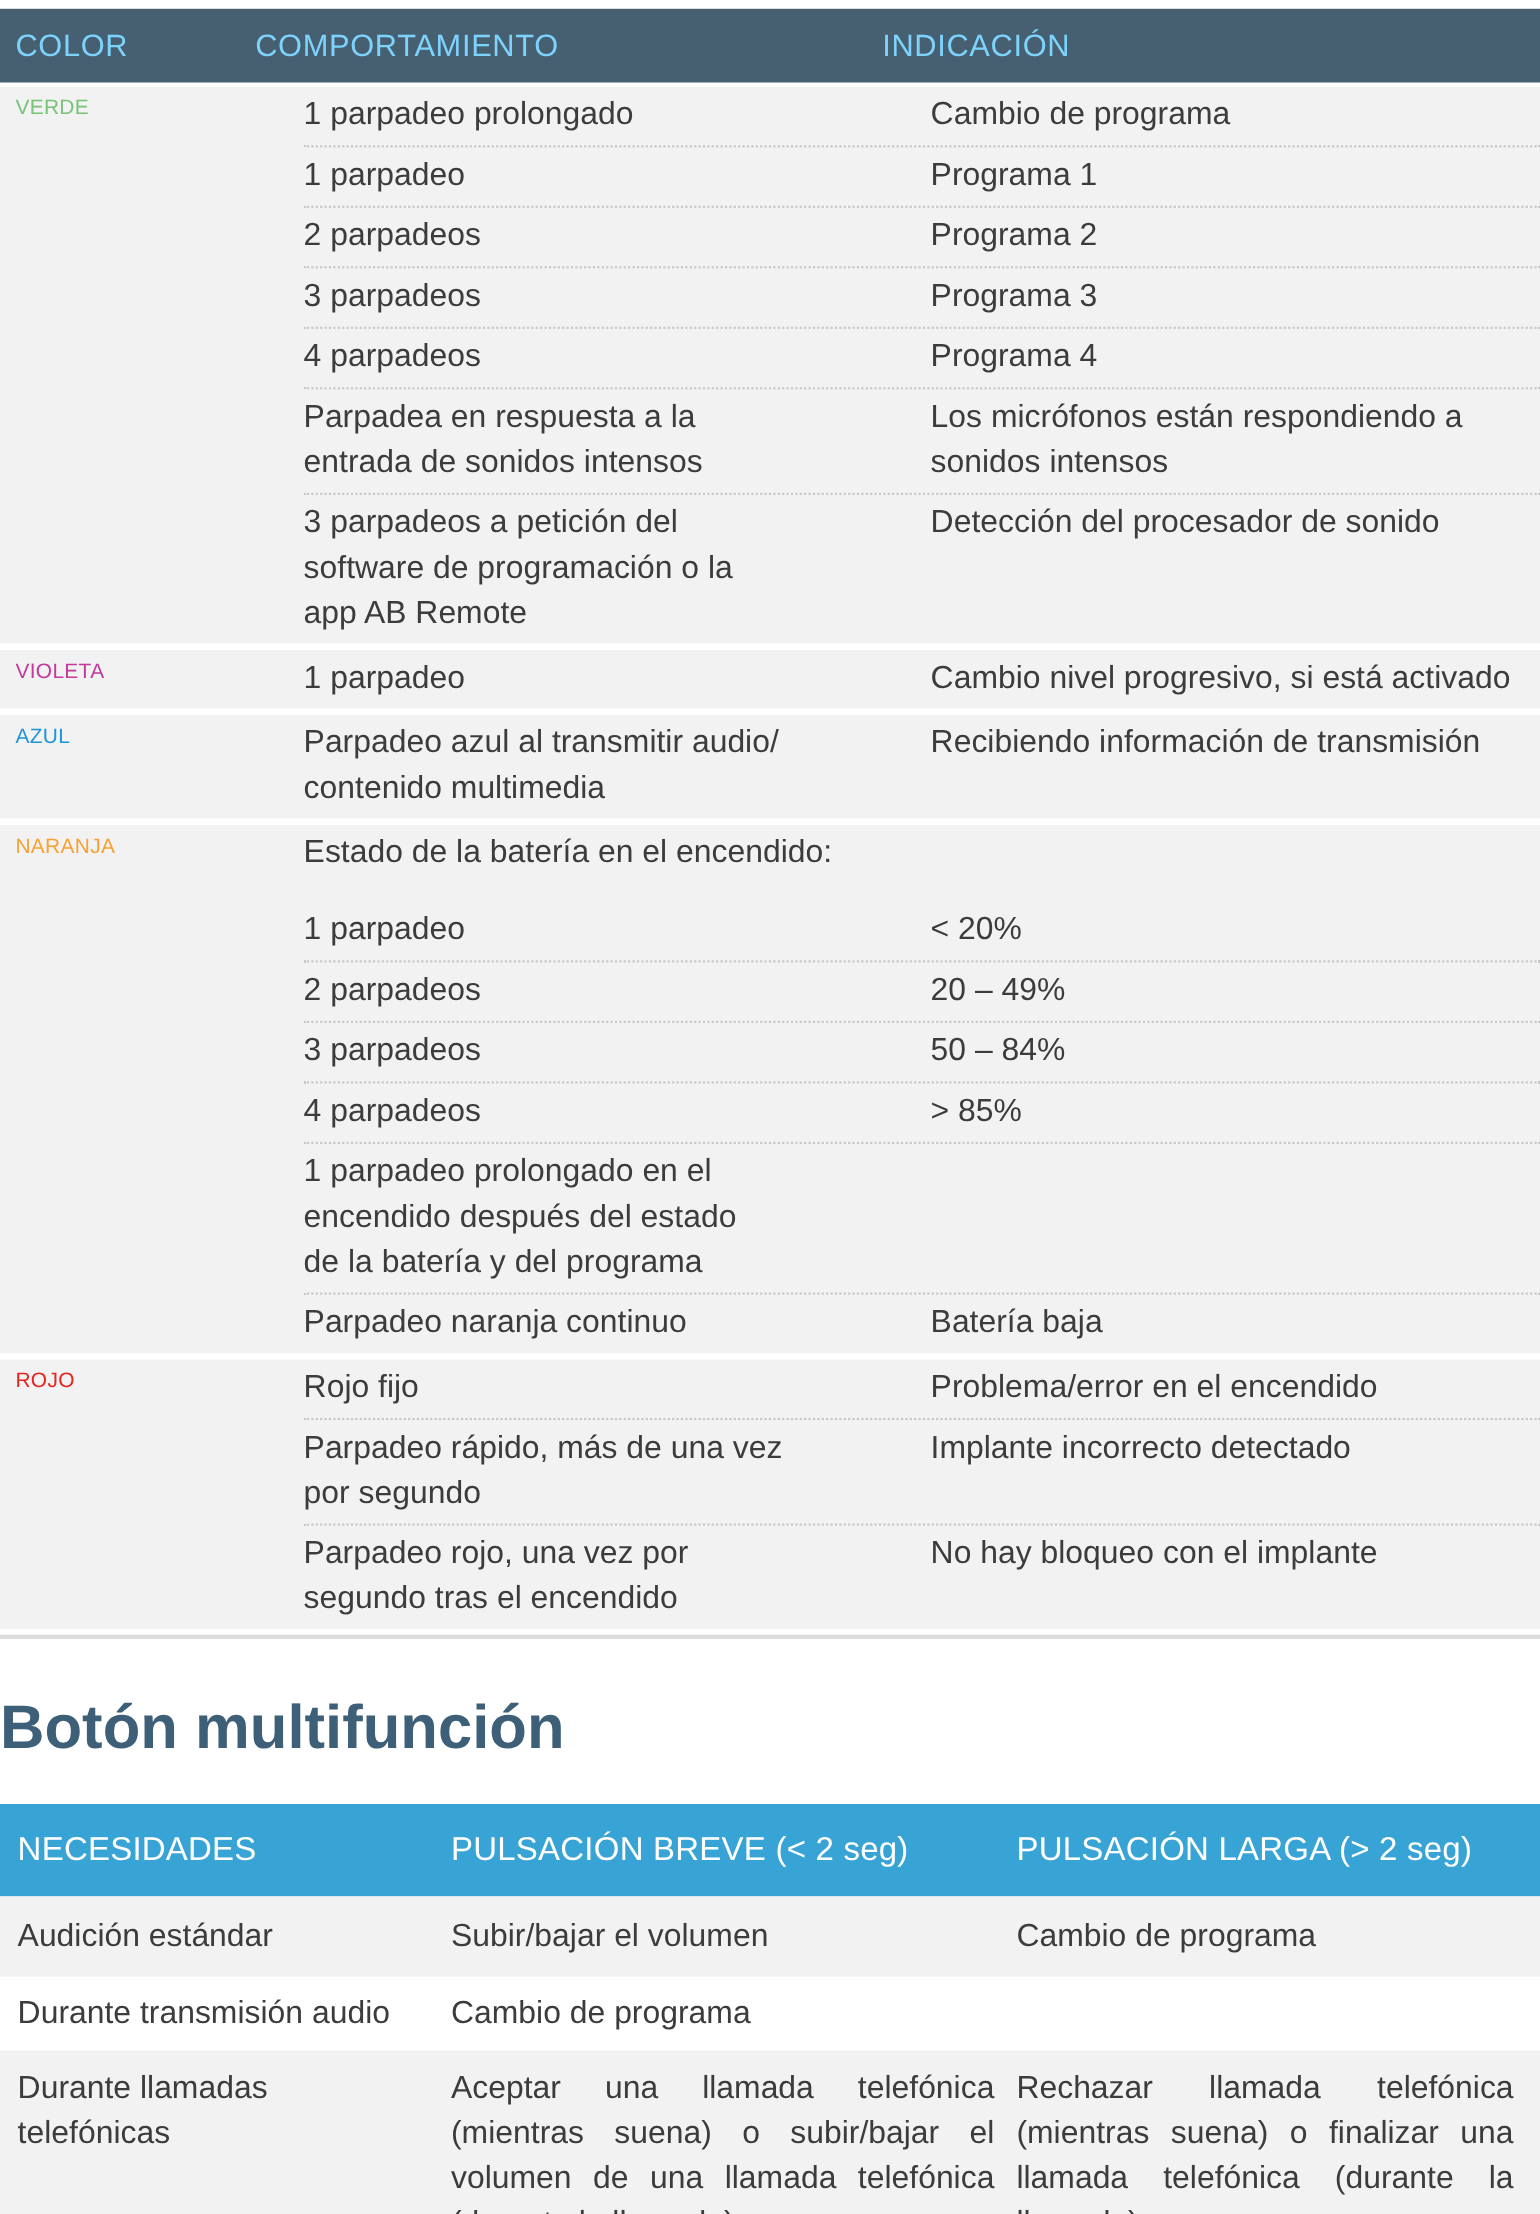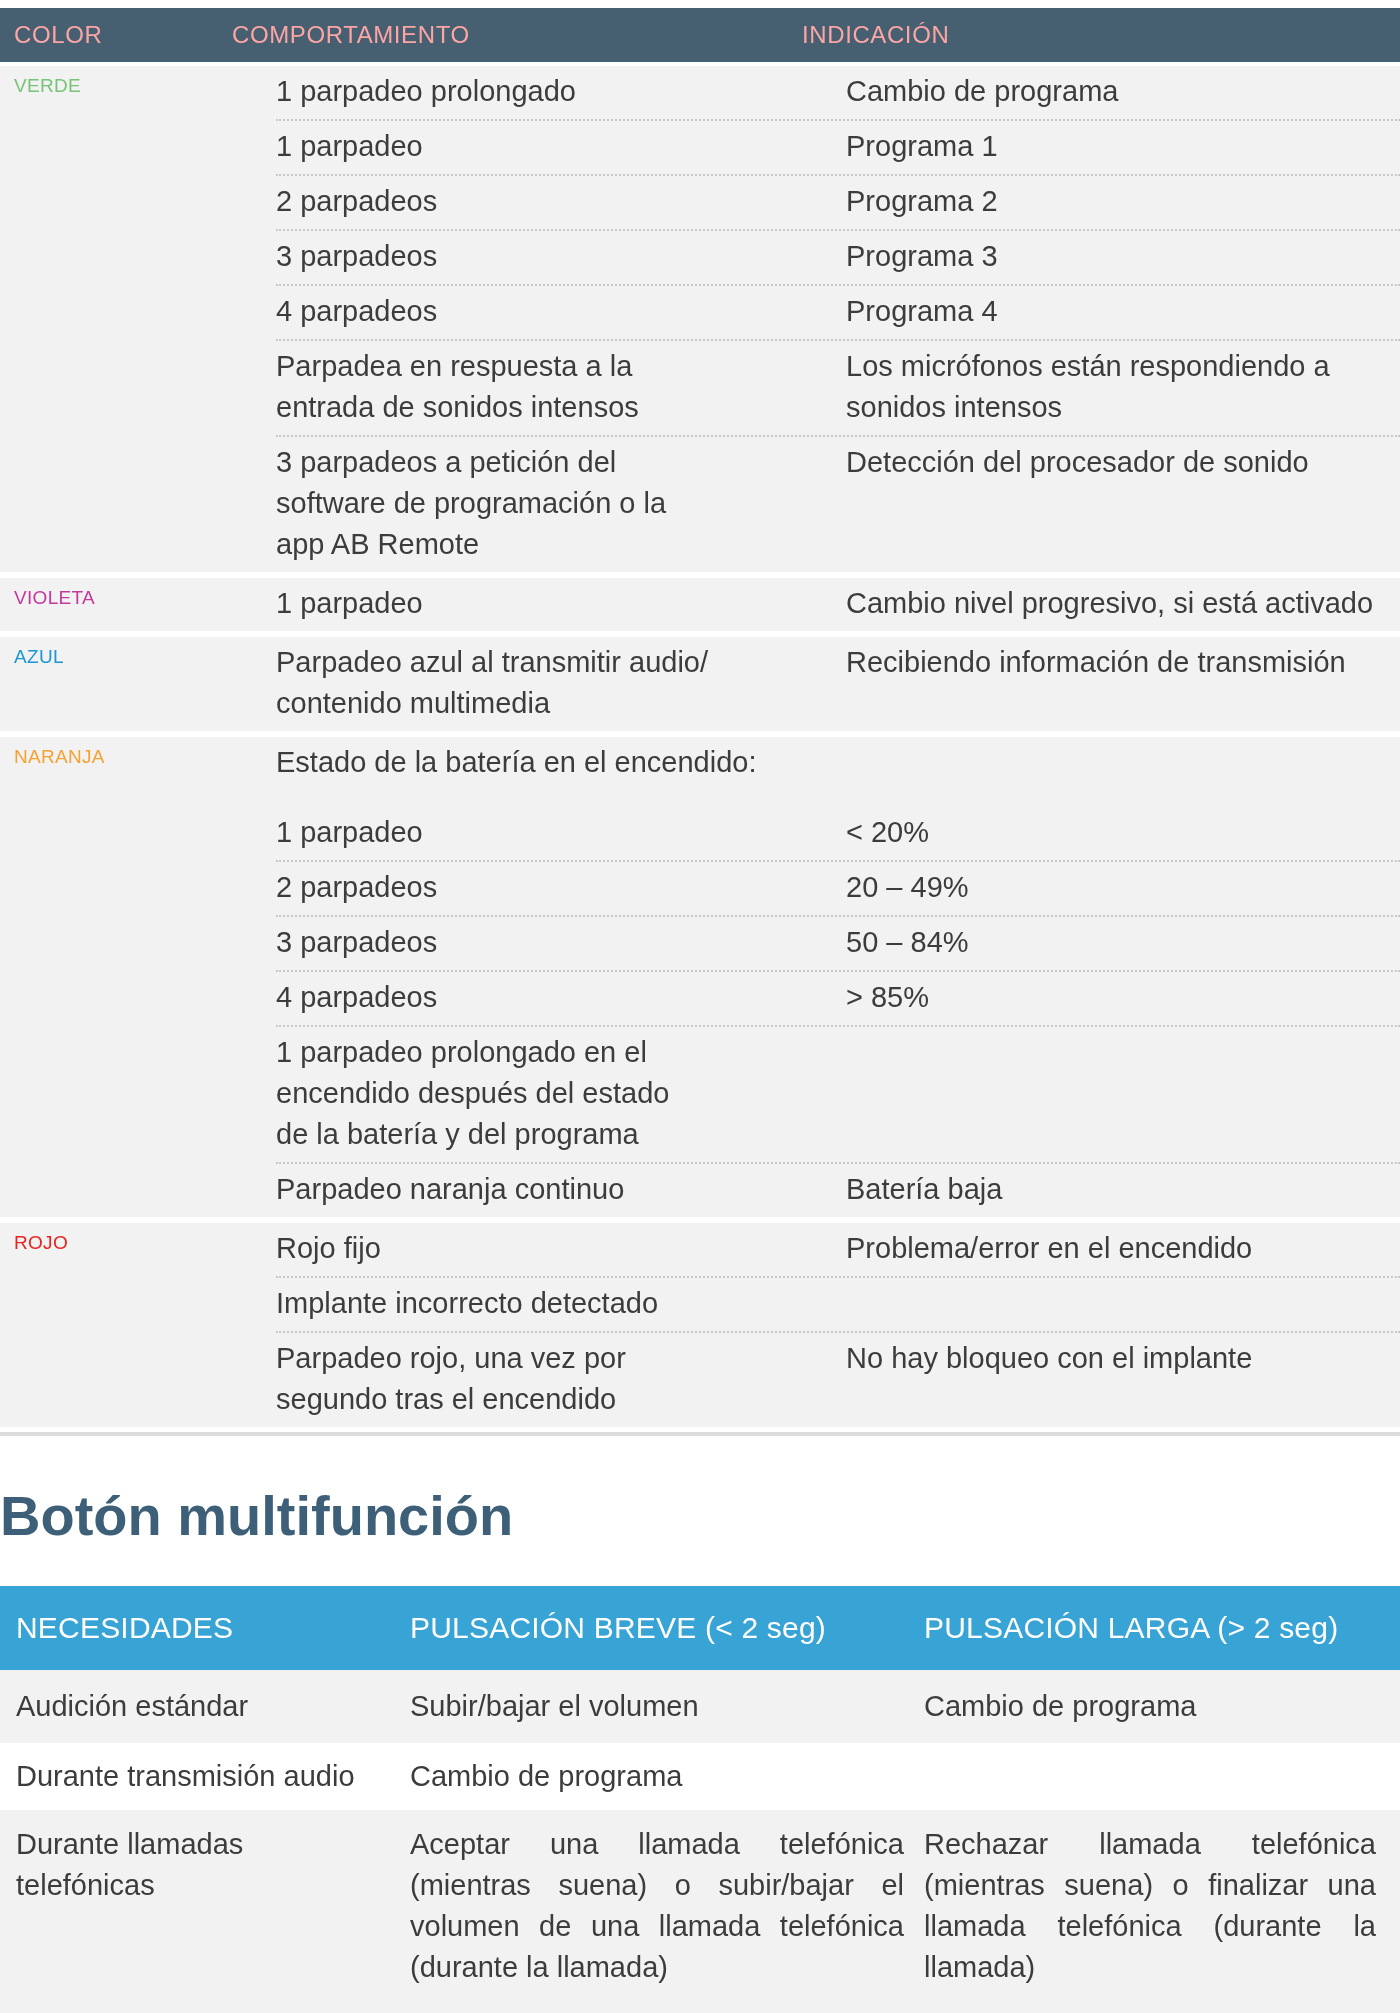--- a/index.html
+++ b/index.html
@@ -16,22 +16,22 @@
   body{
     width:1400px;height:2013px;overflow:hidden;background:#fff;
     font-family:"Liberation Sans","DejaVu Sans",sans-serif;
     color:var(--text-color);
   }
 
   
   .t1{margin-top:8px;}
   .t1-header{
     display:grid;grid-template-columns:232px 570px 1fr;
-    align-items:center;height:54px;background:var(--header1-bg);
-    color:#fca5a5;font-size:24px;letter-spacing:.6px;
+    align-items:center;height:67px;background:var(--header1-bg);
+    color:#7dd3fc;font-size:28px;letter-spacing:.6px;
   }
   .t1-header .hc1{padding-left:14px;}
   .group{
     display:grid;grid-template-columns:232px 1fr;
     background:var(--row-bg);margin-top:6px;
   }
   .group:first-child{margin-top:4px;}
   .color-label{
     padding:9px 0 0 14px;font-size:19px;letter-spacing:.3px;
   }
@@ -179,20 +179,22 @@
         </div>
       </div>
       <div class="group">
         <div class="color-label" style="color: rgb(230, 37, 31);">ROJO</div>
         <div class="rows">
           <div class="row">
             <div class="c2">Rojo fijo</div>
             <div class="c3">Problema/error en el encendido</div>
           </div>
           <div class="row sep">
+            <div class="c2">Parpadeo rápido, más de una vez
+por segundo</div>
             <div class="c3">Implante incorrecto detectado</div>
           </div>
           <div class="row sep">
             <div class="c2">Parpadeo rojo, una vez por
 segundo tras el encendido</div>
             <div class="c3">No hay bloqueo con el implante</div>
           </div>
         </div>
       </div>
     </div>

